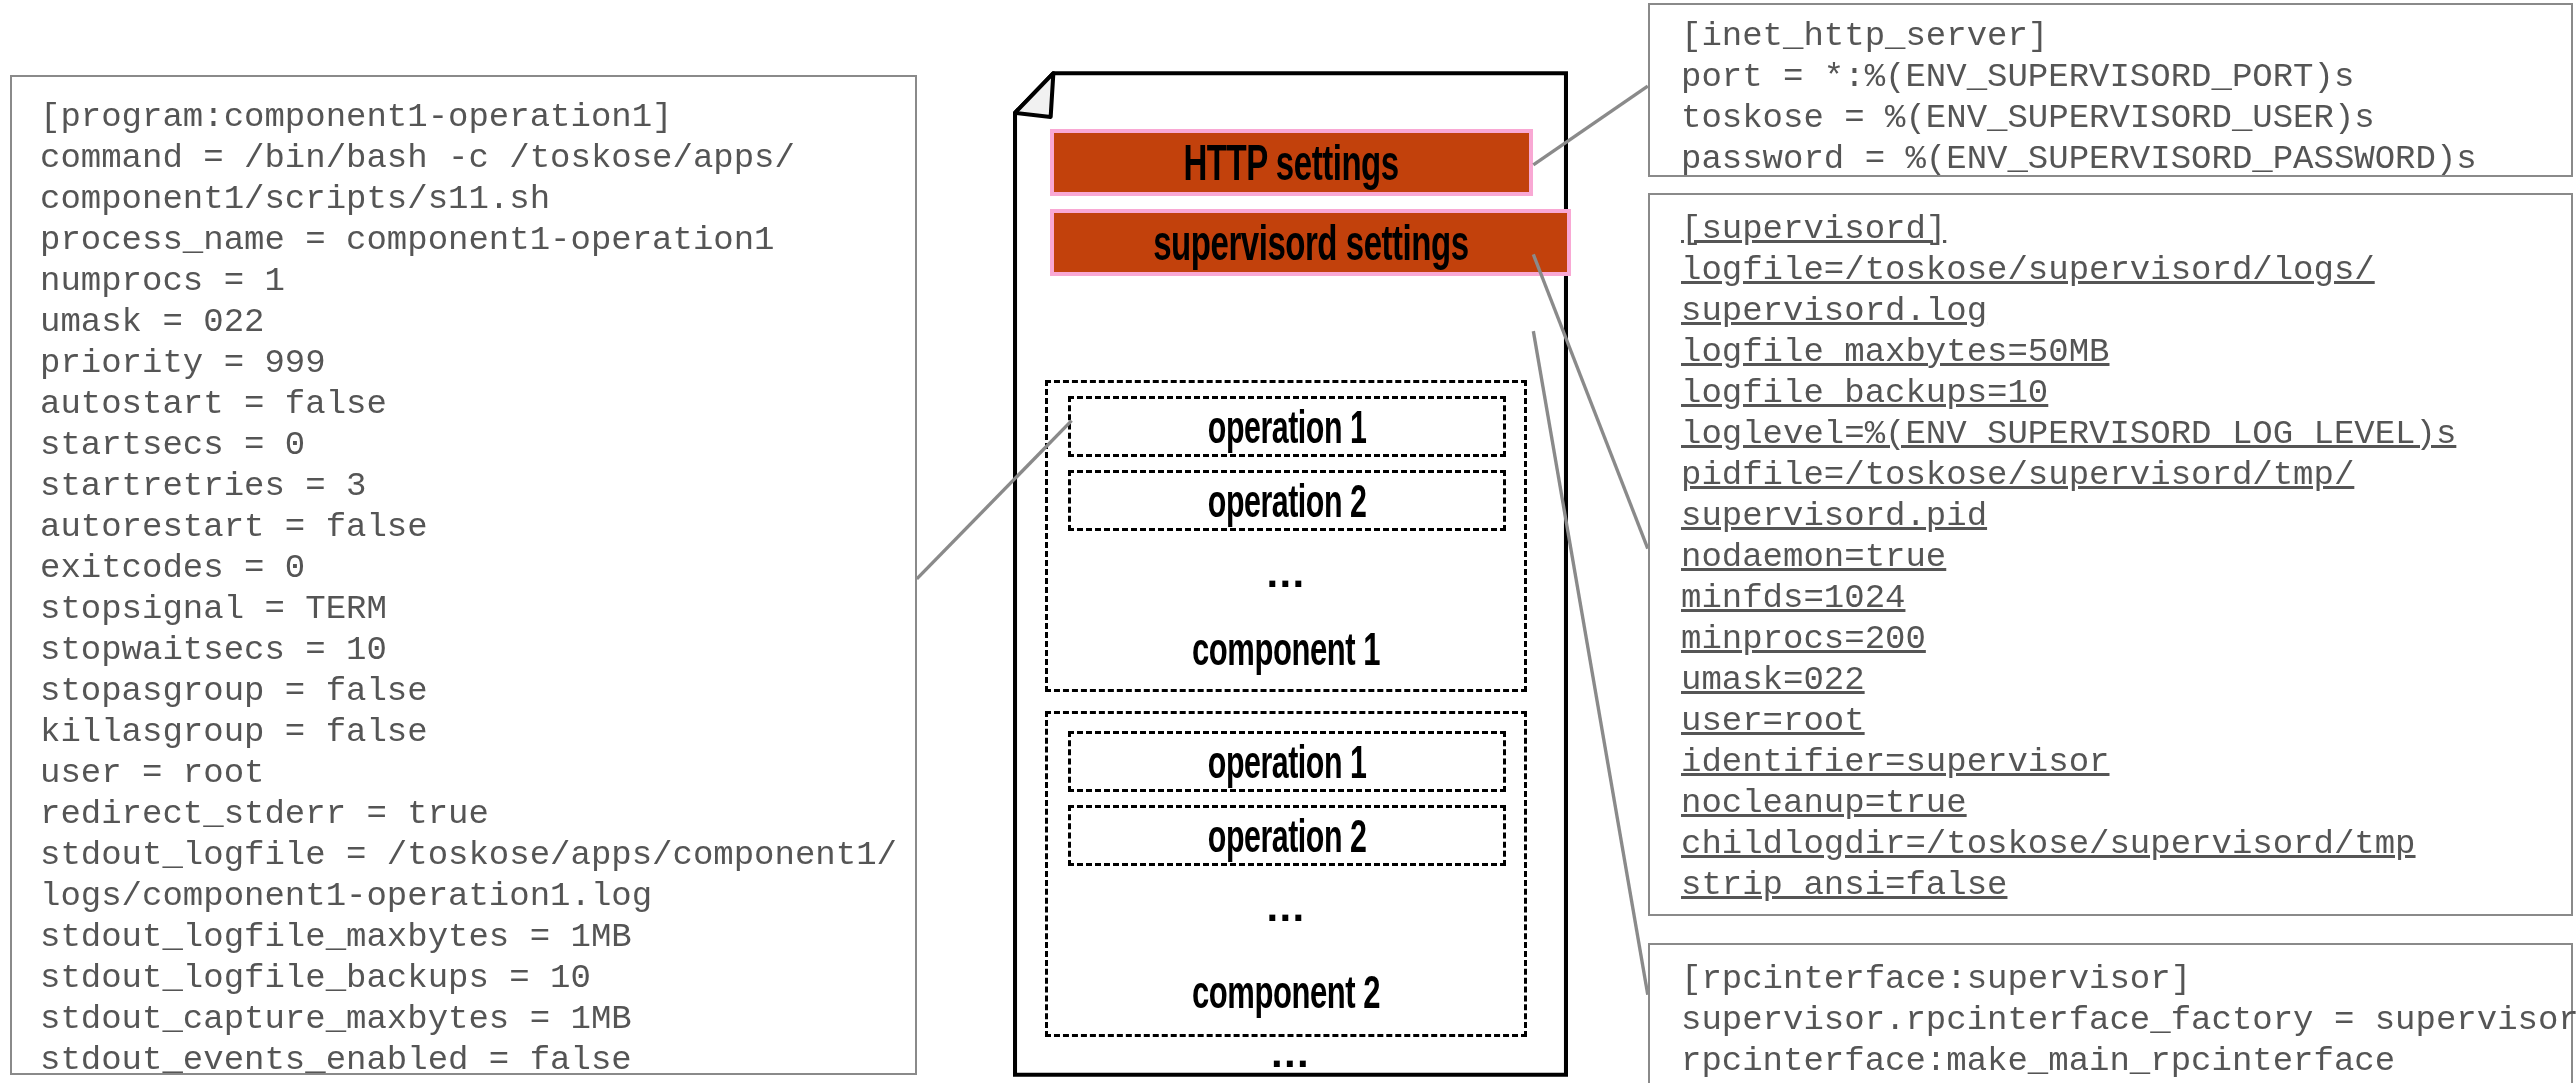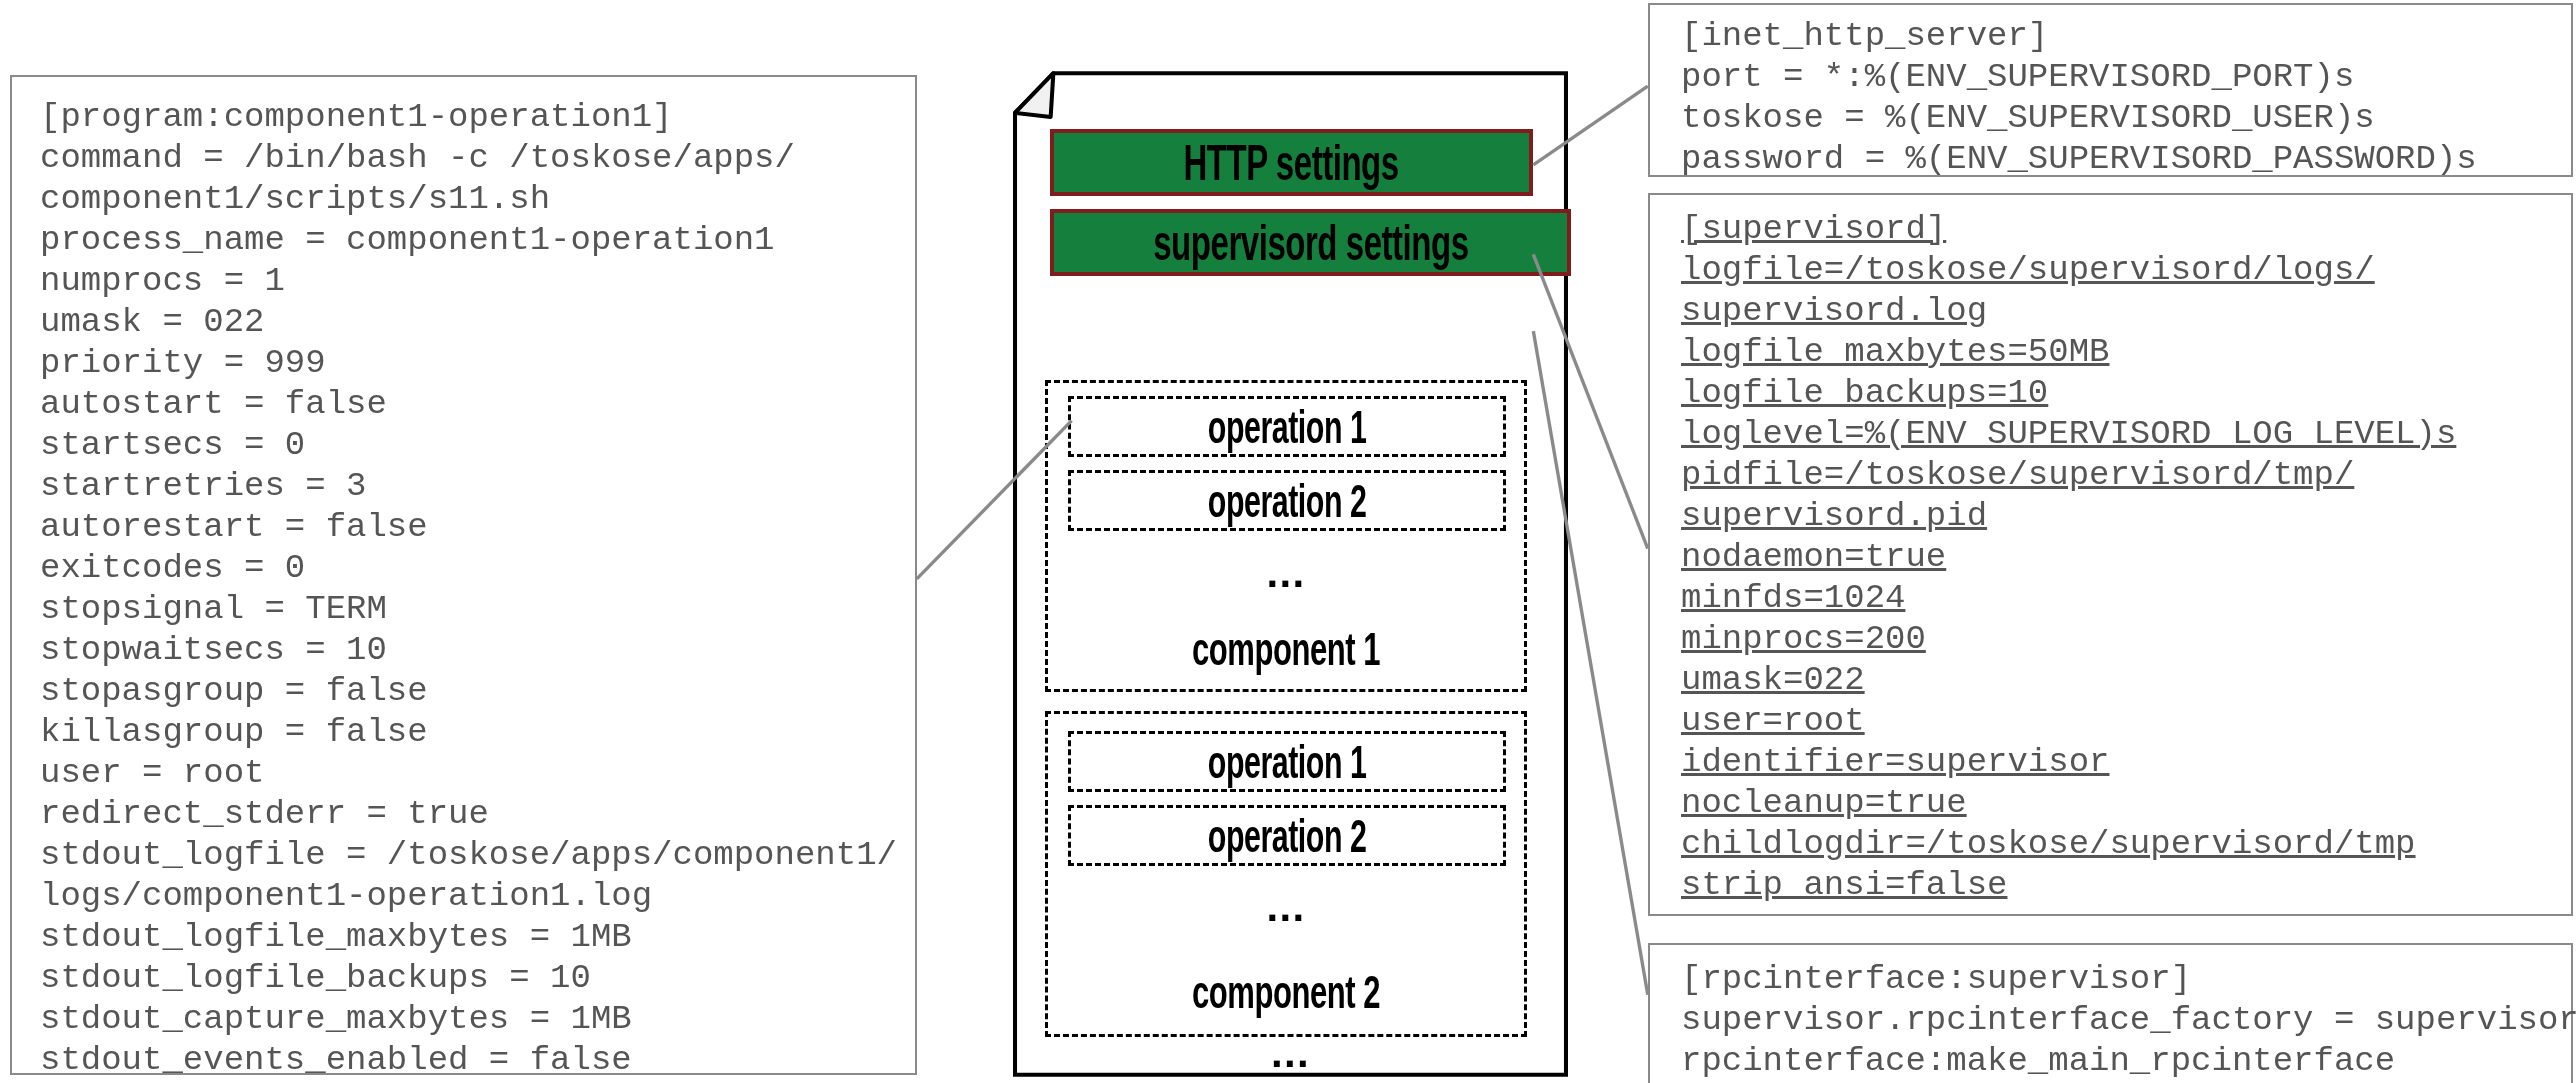--- a/index.html
+++ b/index.html
@@ -45,22 +45,22 @@
   
   #document-shape {
     position: absolute;
     left: 1013px; top: 71px;
     width: 555px; height: 1006px;
   }
   #document-shape svg { position: absolute; top: 0; left: 0; }
 
   .solid-box {
     position: absolute;
-    background: #15803d;
-    border: 4px solid #7f1d1d;
+    background: #c2410c;
+    border: 4px solid #f9a8d4;
     box-sizing: border-box;
     display: flex;
     align-items: center;
     justify-content: center;
   }
   .dashed-group {
     position: absolute;
     border: 3.4px dashed #000000;
     box-sizing: border-box;
     background: transparent;

